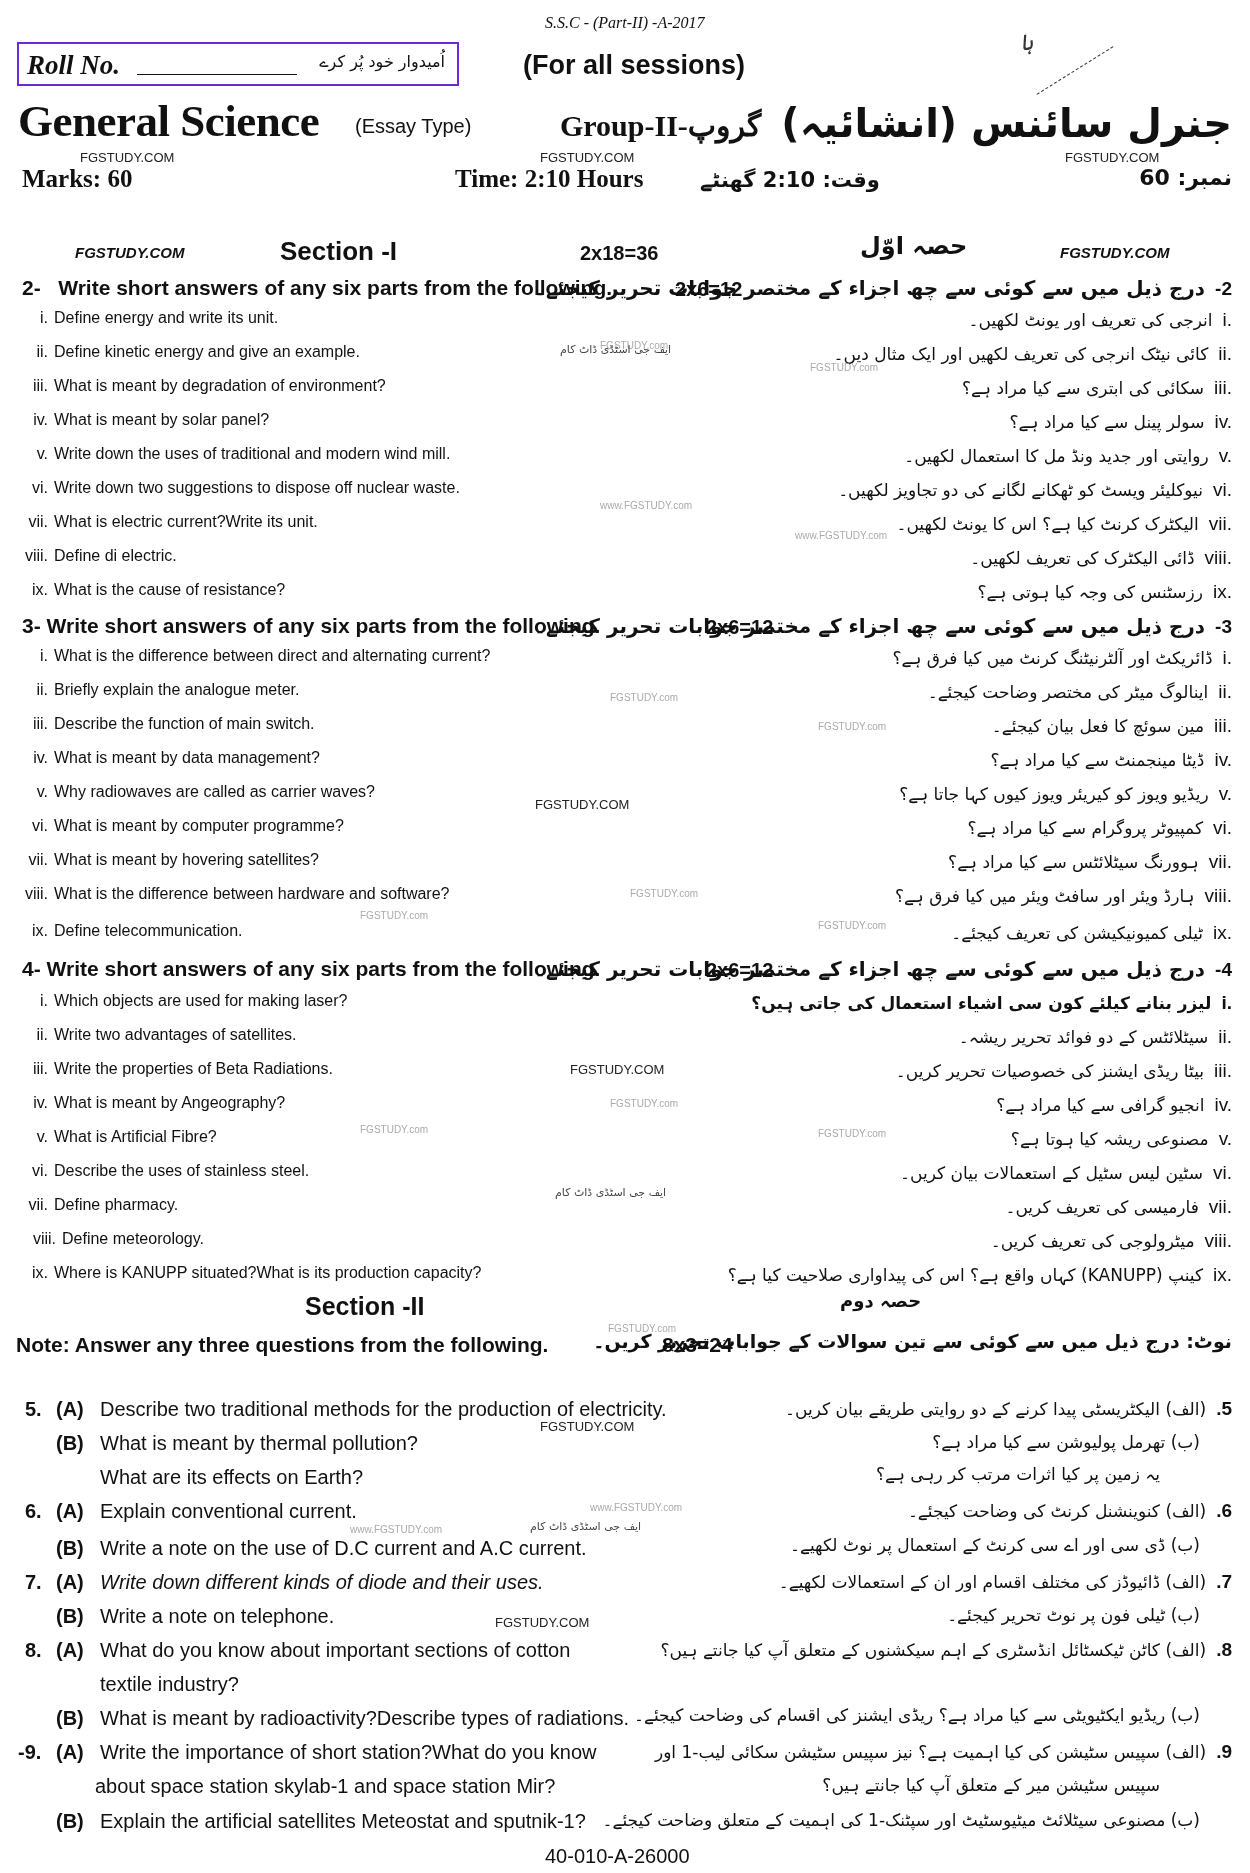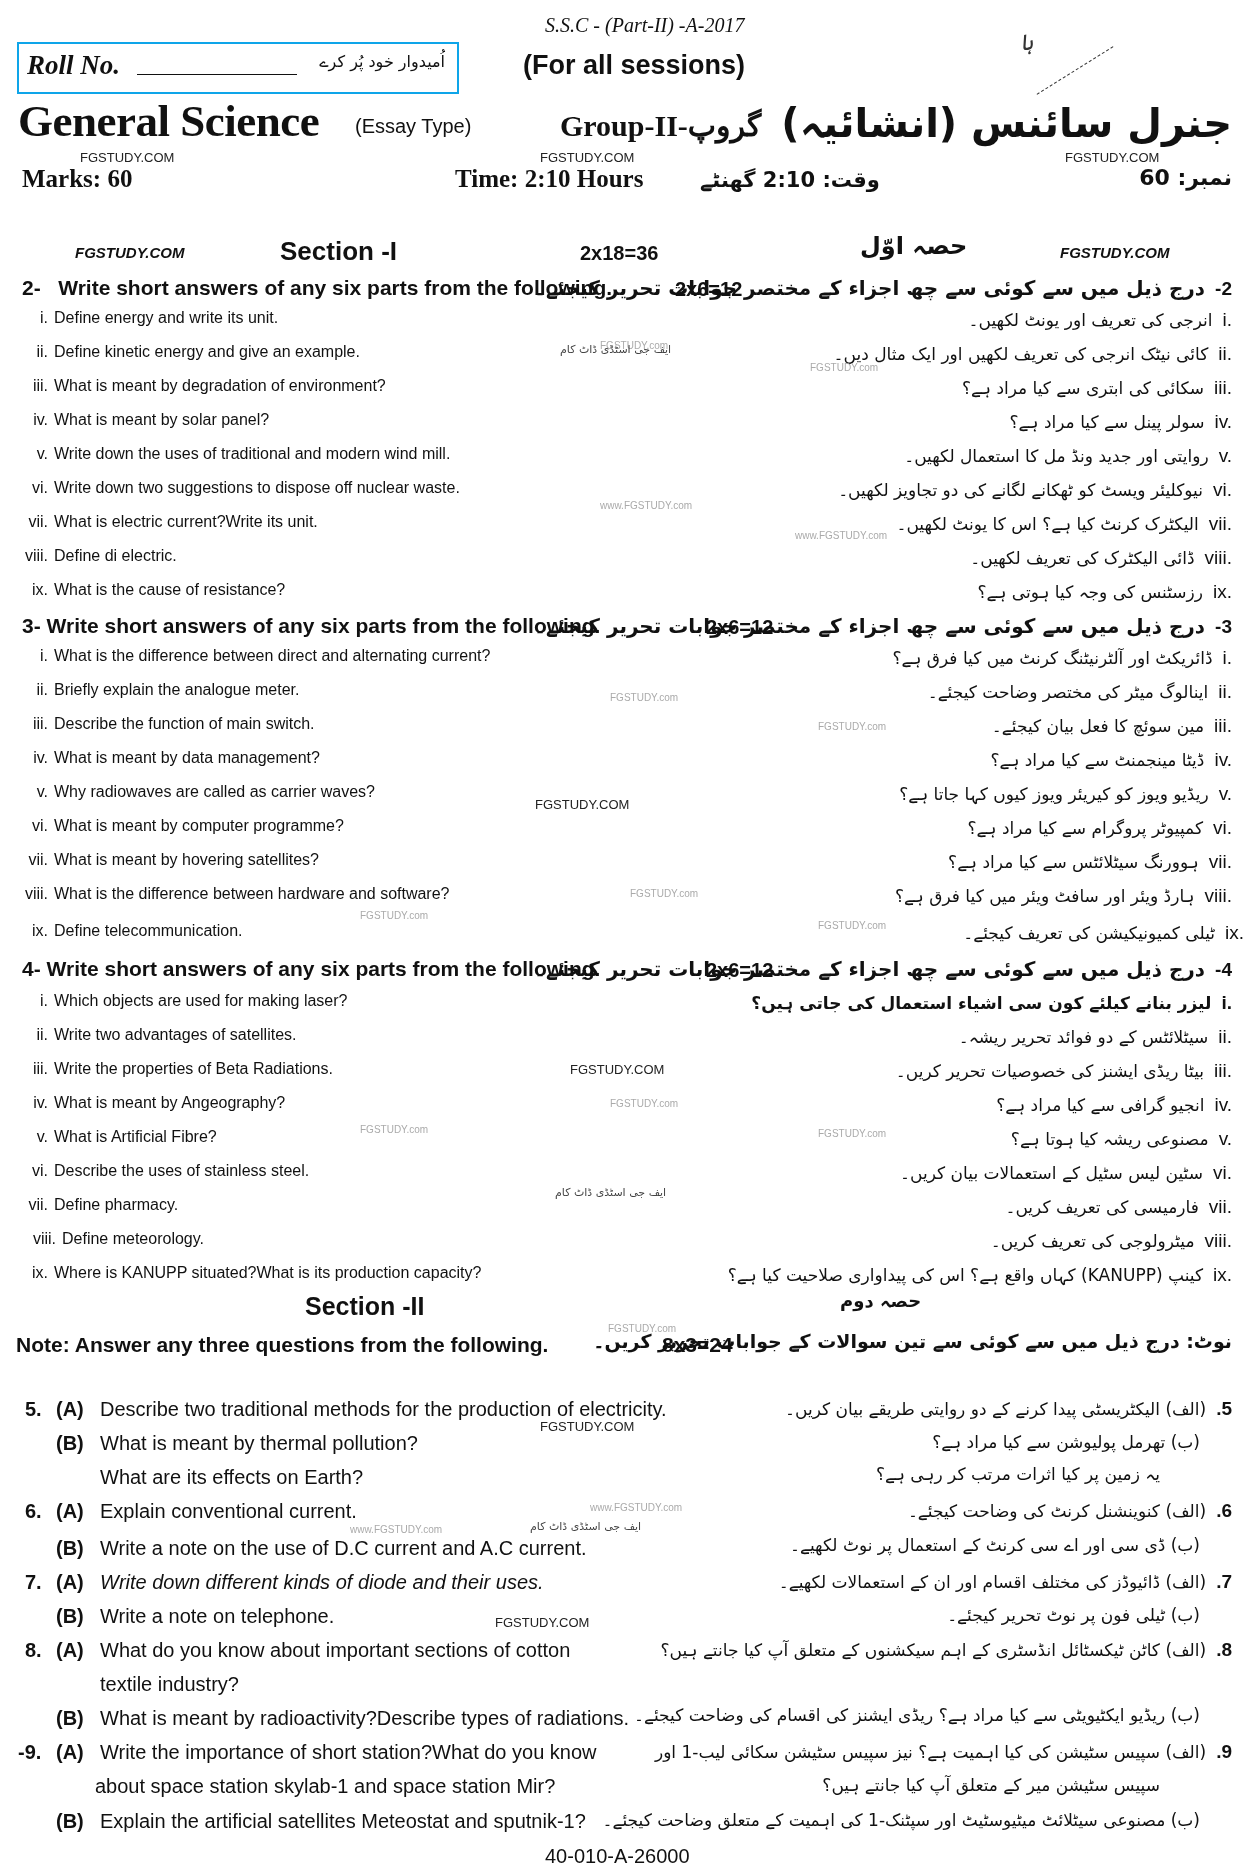--- a/index.html
+++ b/index.html
@@ -3,22 +3,22 @@
 <meta charset="utf-8">
 <style>
   html, body { margin:0; padding:0; background:#ffffff; }
   body { width:1250px; height:1873px; position:relative; overflow:hidden; color:#111; font-family:"Liberation Sans", sans-serif; }
   .abs { position:absolute; white-space:nowrap; }
   .sans { font-family:"Liberation Sans", sans-serif; }
   .urdu { font-family:"DejaVu Sans", sans-serif; direction:rtl; unicode-bidi:plaintext; }
   .wm { font-family:"Liberation Sans", sans-serif; font-size:13px; color:#222; }
   .wm-faint { font-family:"Liberation Sans", sans-serif; font-size:10px; color:#aaa; }
 
-  .exam-code { left:545px; top:14px; font-family:"Liberation Serif", serif; font-style:italic; font-size:20px; }
-  .roll-box { left:17px; top:42px; width:442px; height:52px; border:2px solid #0ea5e9; box-sizing:border-box; }
+  .exam-code { left:545px; top:14px; font-family:"Liberation Serif", serif; font-style:italic; font-size:16px; }
+  .roll-box { left:17px; top:42px; width:442px; height:44px; border:2px solid #6d28d9; box-sizing:border-box; }
   .roll-label { left:8px; top:6px; font-family:"Liberation Serif", serif; font-weight:bold; font-style:italic; font-size:27px; }
   .roll-line { left:118px; top:30px; width:160px; border-bottom:1.5px solid #111; }
   .roll-urdu { right:12px; top:8px; font-size:16px; }
   .sessions { left:523px; top:50px; font-family:"Liberation Sans", sans-serif; font-weight:bold; font-size:27px; }
   .sig { left:1020px; top:30px; font-size:22px; font-style:italic; transform:rotate(-10deg); color:#333; }
   .sig-line { left:1030px; top:70px; width:90px; border-top:1.5px dashed #333; transform:rotate(-32deg); }
 
   .title-en { left:18px; top:95px; font-family:"Liberation Serif", serif; font-weight:bold; font-size:45px; letter-spacing:-0.5px; }
   .title-type { left:355px; top:115px; font-size:20px; }
   .group { left:560px; top:108px; font-family:"Liberation Serif", serif; font-weight:bold; font-size:30px; }
@@ -135,21 +135,21 @@
   <div class="abs item-en" style="left:0; top:922px;"><span class="item-num">ix.</span><span>Define telecommunication.</span></div>
 
   <div class="abs urdu item-ur" style="right:18px; top:647px;"><span class="ur-num">i.</span><span>ڈائریکٹ اور آلٹرنیٹنگ کرنٹ میں کیا فرق ہے؟</span></div>
   <div class="abs urdu item-ur" style="right:18px; top:681px;"><span class="ur-num">ii.</span><span>اینالوگ میٹر کی مختصر وضاحت کیجئے۔</span></div>
   <div class="abs urdu item-ur" style="right:18px; top:715px;"><span class="ur-num">iii.</span><span>مین سوئچ کا فعل بیان کیجئے۔</span></div>
   <div class="abs urdu item-ur" style="right:18px; top:749px;"><span class="ur-num">iv.</span><span>ڈیٹا مینجمنٹ سے کیا مراد ہے؟</span></div>
   <div class="abs urdu item-ur" style="right:18px; top:783px;"><span class="ur-num">v.</span><span>ریڈیو ویوز کو کیریئر ویوز کیوں کہا جاتا ہے؟</span></div>
   <div class="abs urdu item-ur" style="right:18px; top:817px;"><span class="ur-num">vi.</span><span>کمپیوٹر پروگرام سے کیا مراد ہے؟</span></div>
   <div class="abs urdu item-ur" style="right:18px; top:851px;"><span class="ur-num">vii.</span><span>ہوورنگ سیٹلائٹس سے کیا مراد ہے؟</span></div>
   <div class="abs urdu item-ur" style="right:18px; top:885px;"><span class="ur-num">viii.</span><span>ہارڈ ویئر اور سافٹ ویئر میں کیا فرق ہے؟</span></div>
-  <div class="abs urdu item-ur" style="right:6px; top:922px;"><span class="ur-num">ix.</span><span>ٹیلی کمیونیکیشن کی تعریف کیجئے۔</span></div>
+  <div class="abs urdu item-ur" style="right:18px; top:922px;"><span class="ur-num">ix.</span><span>ٹیلی کمیونیکیشن کی تعریف کیجئے۔</span></div>
 </div>
 
 <div>
   <div class="abs q-head-en" style="left:22px; top:957px;">
     <span>4-</span>&nbsp;<span>Write short answers of any six parts from the following.</span>
   </div>
   <div class="abs q-marks" style="left:706px; top:959px;">2x6=12</div>
   <div class="abs urdu q-head-ur" style="right:18px; top:957px;">
     <span class="ur-num">-4</span><span>درج ذیل میں سے کوئی سے چھ اجزاء کے مختصر جوابات تحریر کیجئے۔</span>
   </div>

